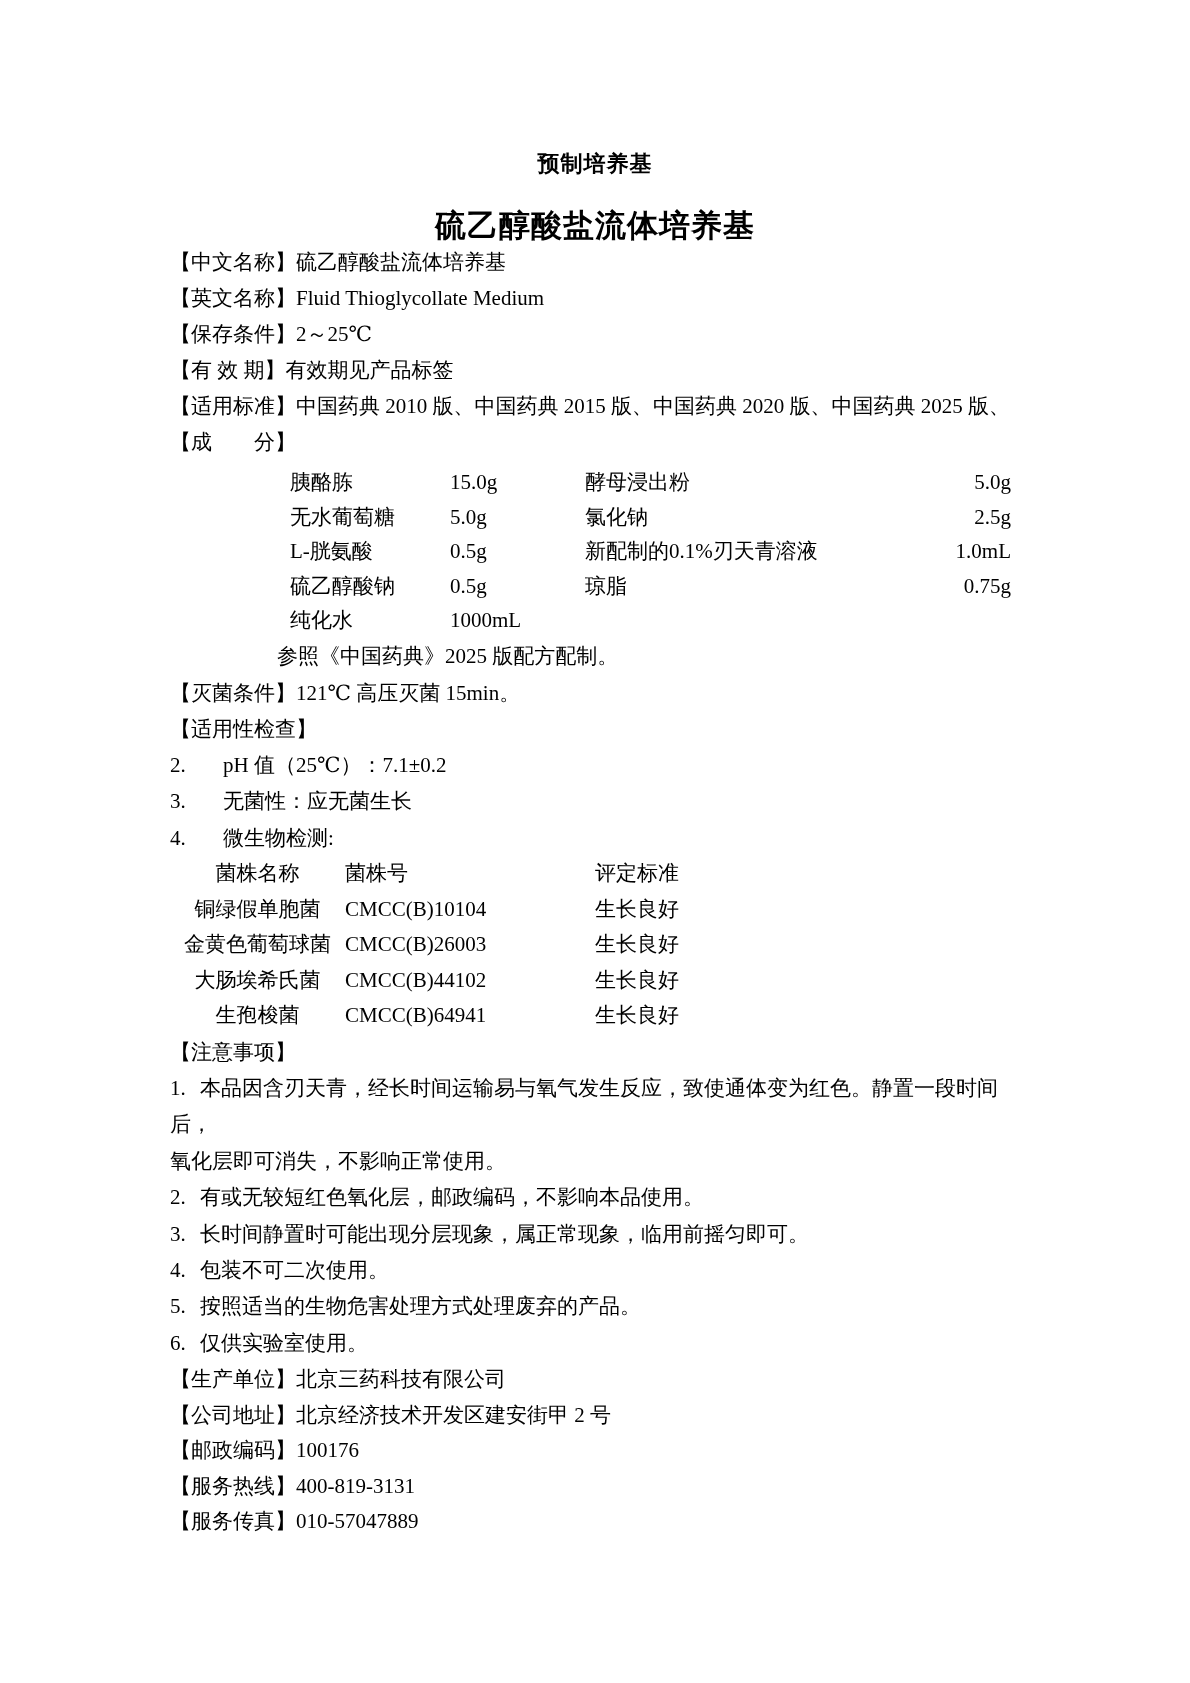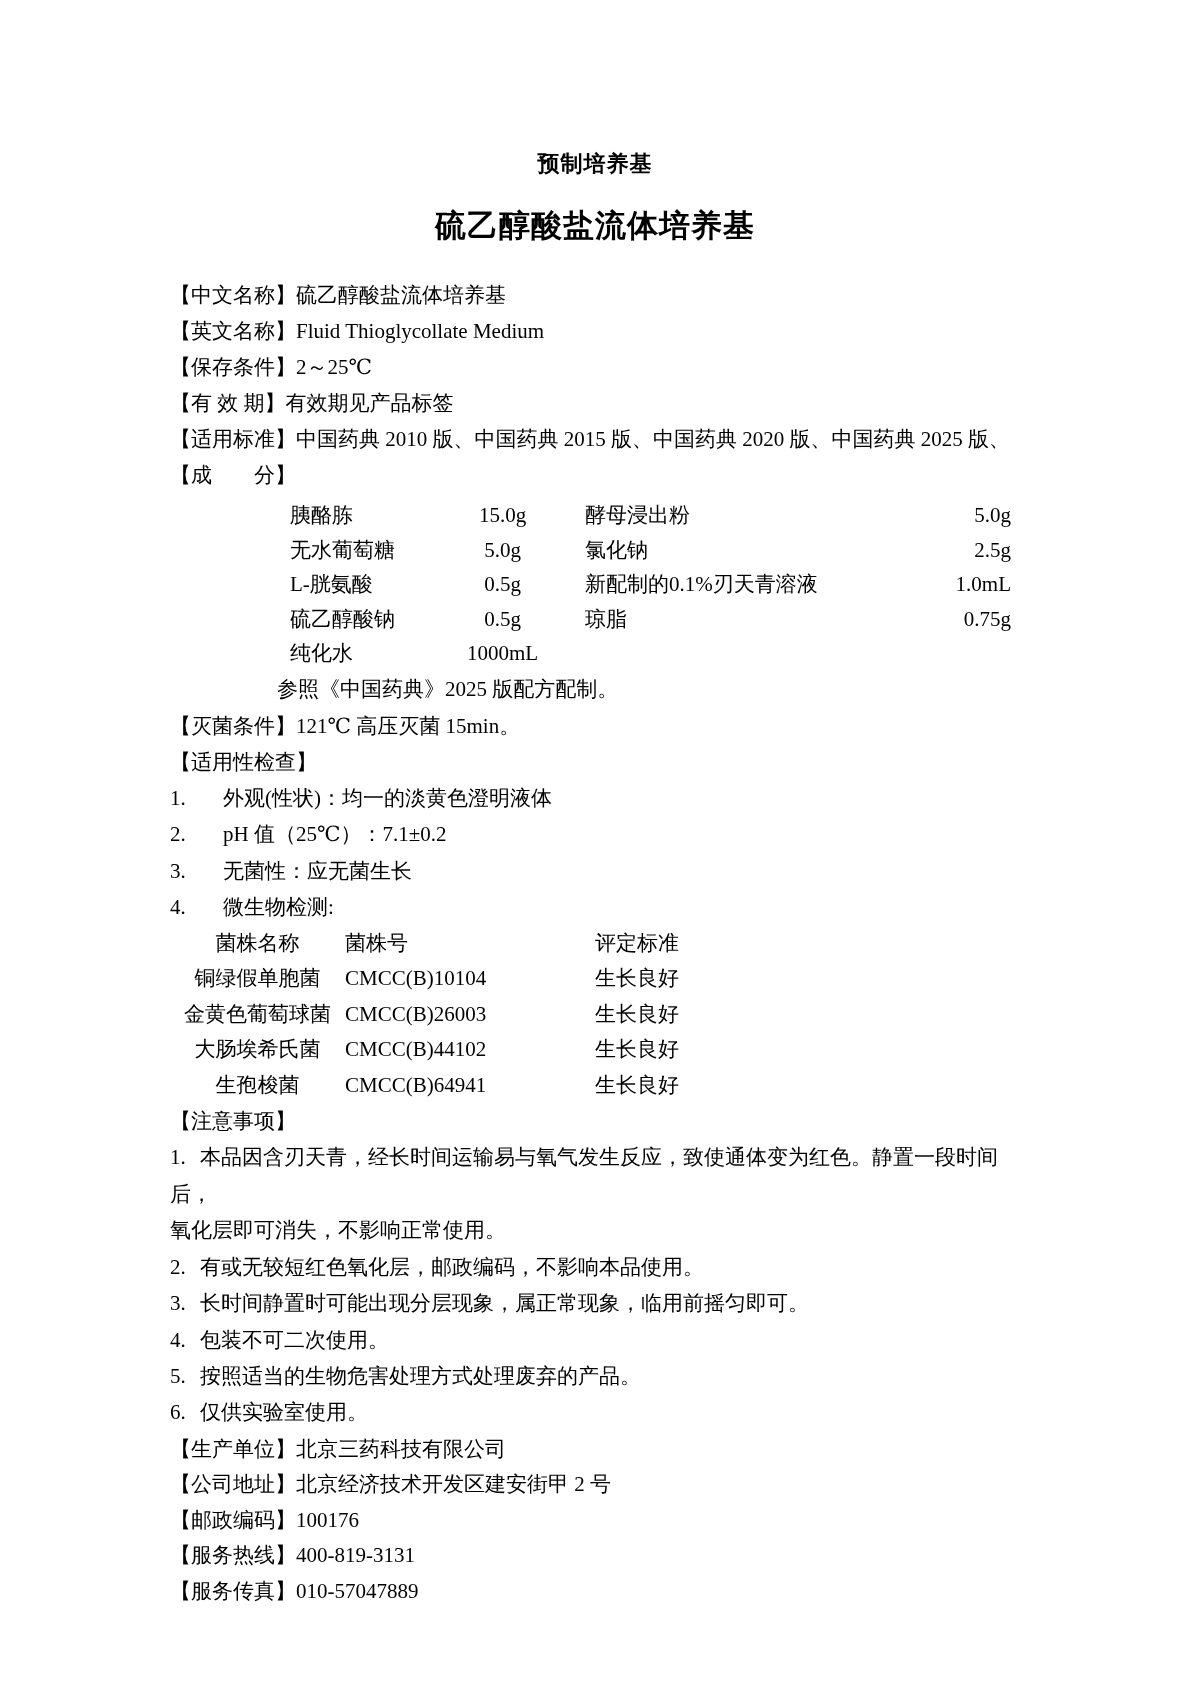--- a/index.html
+++ b/index.html
@@ -5,27 +5,27 @@
   html,body{margin:0;padding:0;}
   body{
     width:1190px;height:1683px;overflow:hidden;background:#ffffff;color:#000;
     font-family:"Liberation Serif","DejaVu Serif",serif;
     font-size:21px;line-height:36px;
   }
   .page{box-sizing:border-box;width:1190px;height:1683px;padding:146px 170px 0 170px;}
   p{margin:0;}
   .title{font-size:22px;font-weight:700;text-align:center;line-height:36px;margin:0;letter-spacing:1px;}
   .subtitle{font-size:31px;font-weight:700;text-align:center;line-height:36px;margin:26px 0 0 0;letter-spacing:1px;}
-  .info{margin-top:33px;}
+  .info{}
   .info p{line-height:36px;}
   .usp-line{padding-left:126px;}
   .comp-grid{margin-top:5px;}
   .crow{display:flex;line-height:34.5px;margin-left:120px;gap:20px;}
   .c-n1{width:140px;}
-  .c-q1{width:105px;text-align:center;}
+  .c-q1{width:105px;text-align:left;}
   .c-n2{width:290px;margin-left:10px;}
   .c-q2{width:116px;text-align:right;}
   .comp-note{padding-left:107px;line-height:37px;}
   .line36{line-height:36px;}
   .items p{line-height:36.5px;}
   .items .num{display:inline-block;width:53px;}
   .mtable p{line-height:35.6px;}
   .m1{display:inline-block;width:175px;text-align:center;}
   .m2{display:inline-block;width:200px;}
   .m3{display:inline-block;margin-left:50px;}
@@ -84,21 +84,20 @@
     </div>
   </div>
 
   <p class="comp-note">参照《中国药典》2025 版配方配制。</p>
 
   <p class="line36"><span>【灭菌条件】</span><span>121℃  高压灭菌 15min。</span></p>
 
   <p class="line36">【适用性检查】</p>
 
   <div class="items">
-    <p><span class="num">1.</span><span>外观(性状)：均一的淡黄色澄明液体</span></p>
     <p><span class="num">2.</span><span>pH 值（25℃）：7.1±0.2</span></p>
     <p><span class="num">3.</span><span>无菌性：应无菌生长</span></p>
     <p><span class="num">4.</span><span>微生物检测:</span></p>
   </div>
 
   <div class="mtable">
     <p>
       <span class="m1">菌株名称</span><span class="m2">菌株号</span><span class="m3">评定标准</span>
     </p>
     <p>

